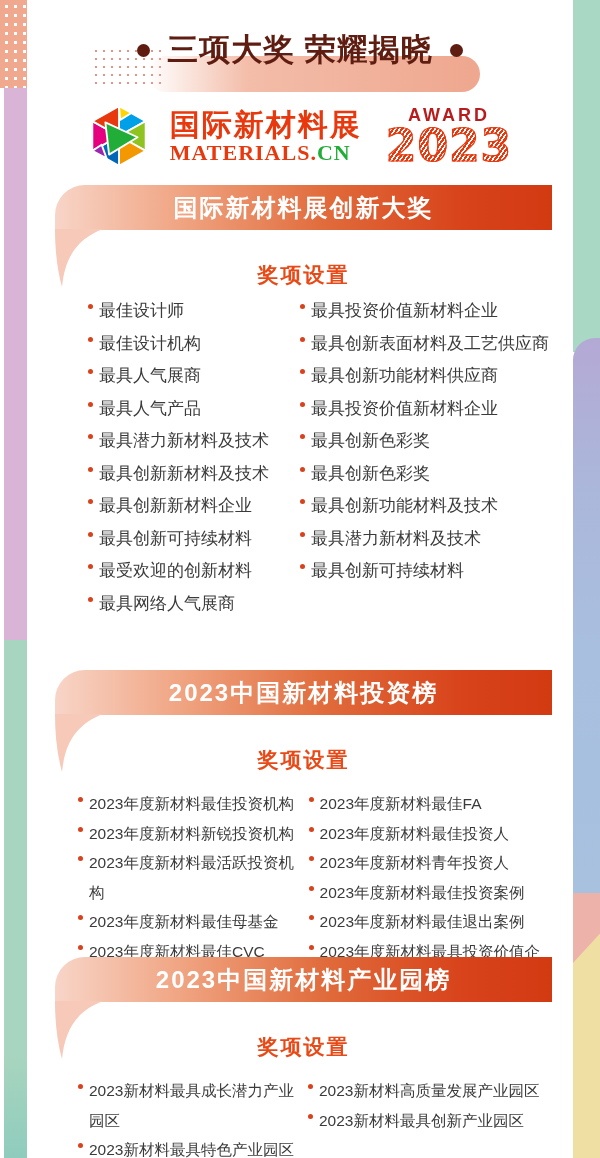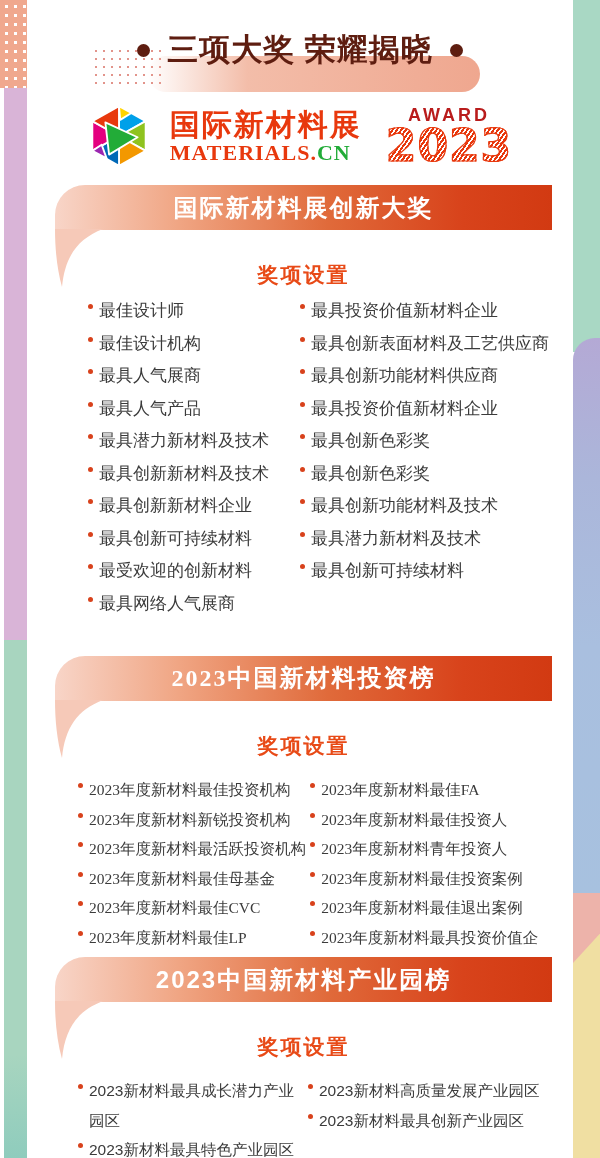--- a/index.html
+++ b/index.html
@@ -58,21 +58,21 @@
     font-family:"DejaVu Sans",sans-serif;}
   @supports (-webkit-background-clip: text){
     .award-year{
       background-image:repeating-linear-gradient(125deg,#e8380d 0 2px,#ffffff 2px 3.6px);
       -webkit-background-clip:text;background-clip:text;color:transparent;
       -webkit-text-stroke:1.2px #e8380d;
     }
   }
   
   .sec{position:absolute;left:55px;width:497px;}
-  .sec1{top:185px;} .sec2{top:656px;font-family:Liberation Serif, serif;} .sec3{top:957px;}
+  .sec1{top:185px;} .sec2{top:670px;} .sec3{top:957px;}
   .sec-header{position:relative;height:57px;}
   .sec-bar{
     height:45px;border-radius:30px 0 0 0;
     background:linear-gradient(90deg,#f8d5c8 0%,#f0a583 25%,#e06a3a 55%,#d8431b 82%,#d23a12 100%);
     color:#ffffff;text-align:center;line-height:45px;
     font-size:24px;font-weight:800;letter-spacing:2px;
   }
   .petal{position:absolute;left:0;top:44px;width:48px;height:58px;}
   .sec-sub{
     margin:21px 0 0;text-align:center;

